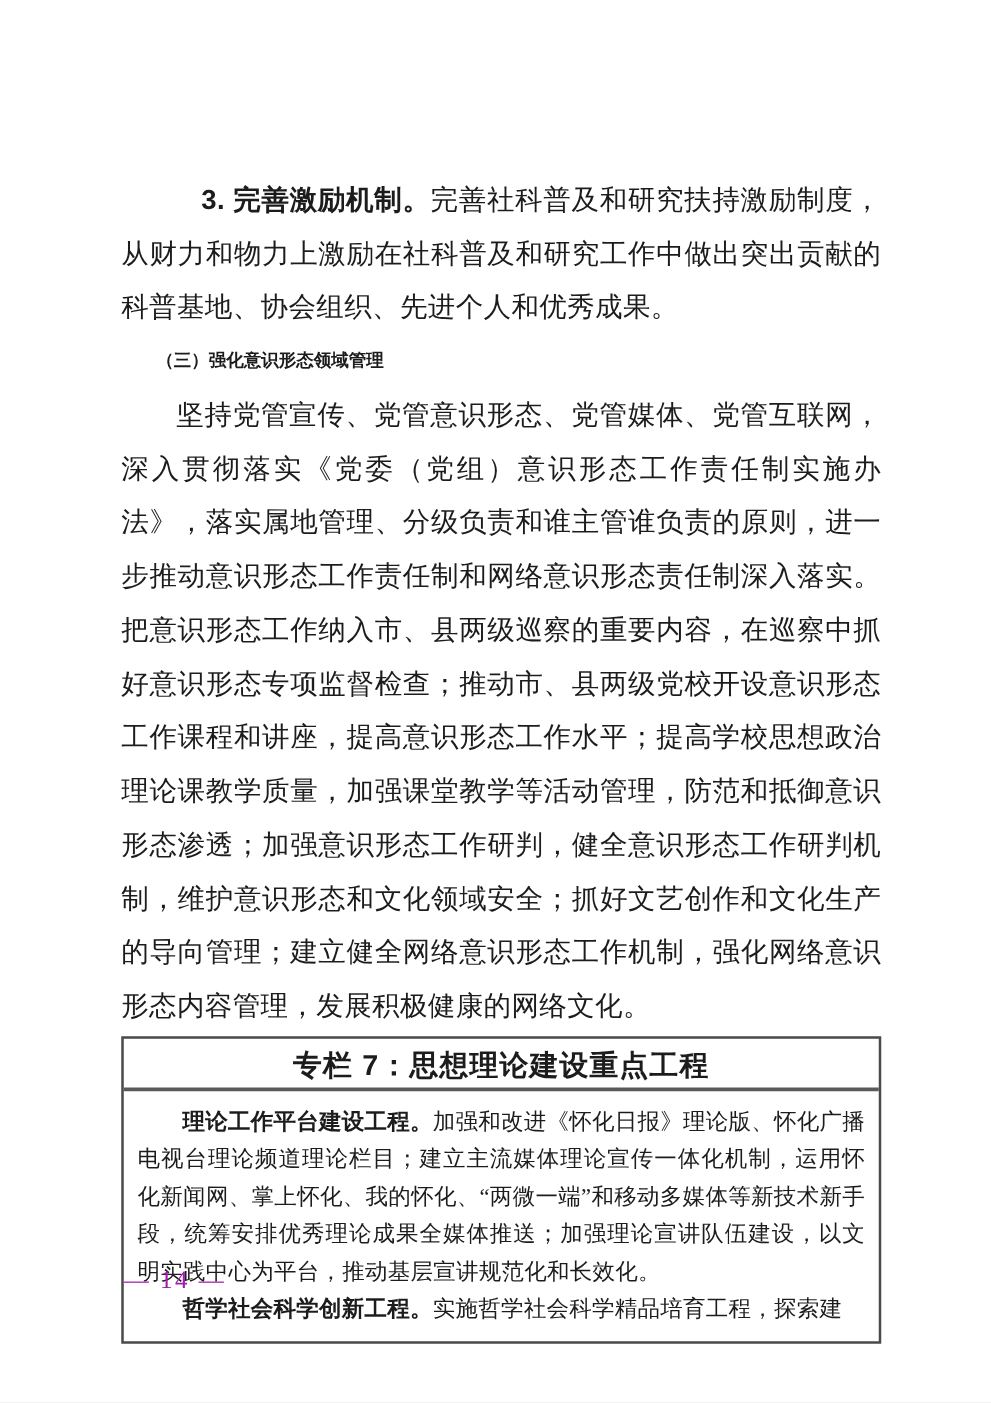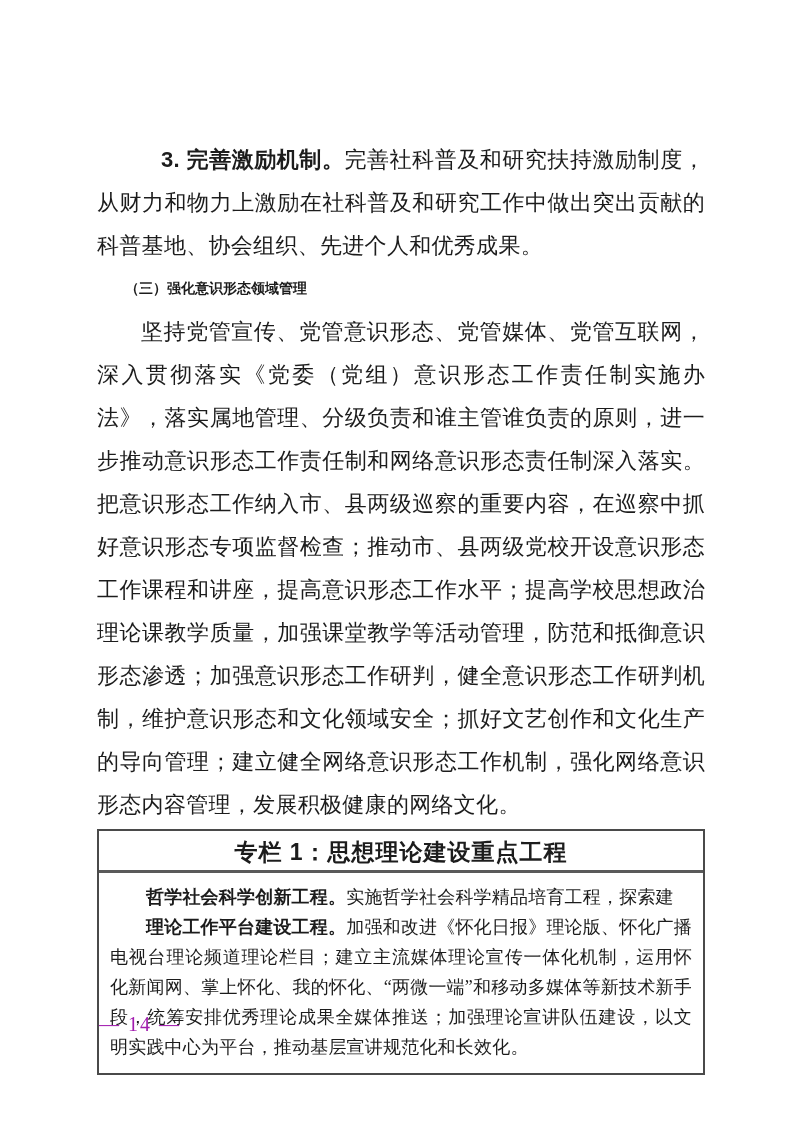--- a/index.html
+++ b/index.html
@@ -85,23 +85,23 @@
 <div class="page">
   <div class="content">
 
     <p class="para"><span class="lead">3. 完善激励机制。</span><span>完善社科普及和研究扶持激励制度，从财力和物力上激励在社科普及和研究工作中做出突出贡献的科普基地、协会组织、先进个人和优秀成果。</span></p>
 
     <p class="heading">（三）强化意识形态领域管理</p>
 
     <p class="para">坚持党管宣传、党管意识形态、党管媒体、党管互联网，深入贯彻落实《党委（党组）意识形态工作责任制实施办法》，落实属地管理、分级负责和谁主管谁负责的原则，进一步推动意识形态工作责任制和网络意识形态责任制深入落实。把意识形态工作纳入市、县两级巡察的重要内容，在巡察中抓好意识形态专项监督检查；推动市、县两级党校开设意识形态工作课程和讲座，提高意识形态工作水平；提高学校思想政治理论课教学质量，加强课堂教学等活动管理，防范和抵御意识形态渗透；加强意识形态工作研判，健全意识形态工作研判机制，维护意识形态和文化领域安全；抓好文艺创作和文化生产的导向管理；建立健全网络意识形态工作机制，强化网络意识形态内容管理，发展积极健康的网络文化。</p>
 
     <div class="panel">
-      <div class="panel-header">专栏 1：思想理论建设重点工程</div>
+      <div class="panel-header">专栏 7：思想理论建设重点工程</div>
       <div class="panel-body">
+        <p class="box-para"><b>理论工作平台建设工程。</b><span>加强和改进《怀化日报》理论版、怀化广播电视台理论频道理论栏目；建立主流媒体理论宣传一体化机制，运用怀化新闻网、掌上怀化、我的怀化、“两微一端”和移动多媒体等新技术新手段，统筹安排优秀理论成果全媒体推送；加强理论宣讲队伍建设，以文明实践中心为平台，推动基层宣讲规范化和长效化。</span></p>
         <p class="box-para"><b>哲学社会科学创新工程。</b><span>实施哲学社会科学精品培育工程，探索建</span></p>
-        <p class="box-para"><b>理论工作平台建设工程。</b><span>加强和改进《怀化日报》理论版、怀化广播电视台理论频道理论栏目；建立主流媒体理论宣传一体化机制，运用怀化新闻网、掌上怀化、我的怀化、“两微一端”和移动多媒体等新技术新手段，统筹安排优秀理论成果全媒体推送；加强理论宣讲队伍建设，以文明实践中心为平台，推动基层宣讲规范化和长效化。</span></p>
       </div>
     </div>
 
   </div>
 
   <div class="page-number">— 14 —</div>
 </div>
 
 </body></html>

